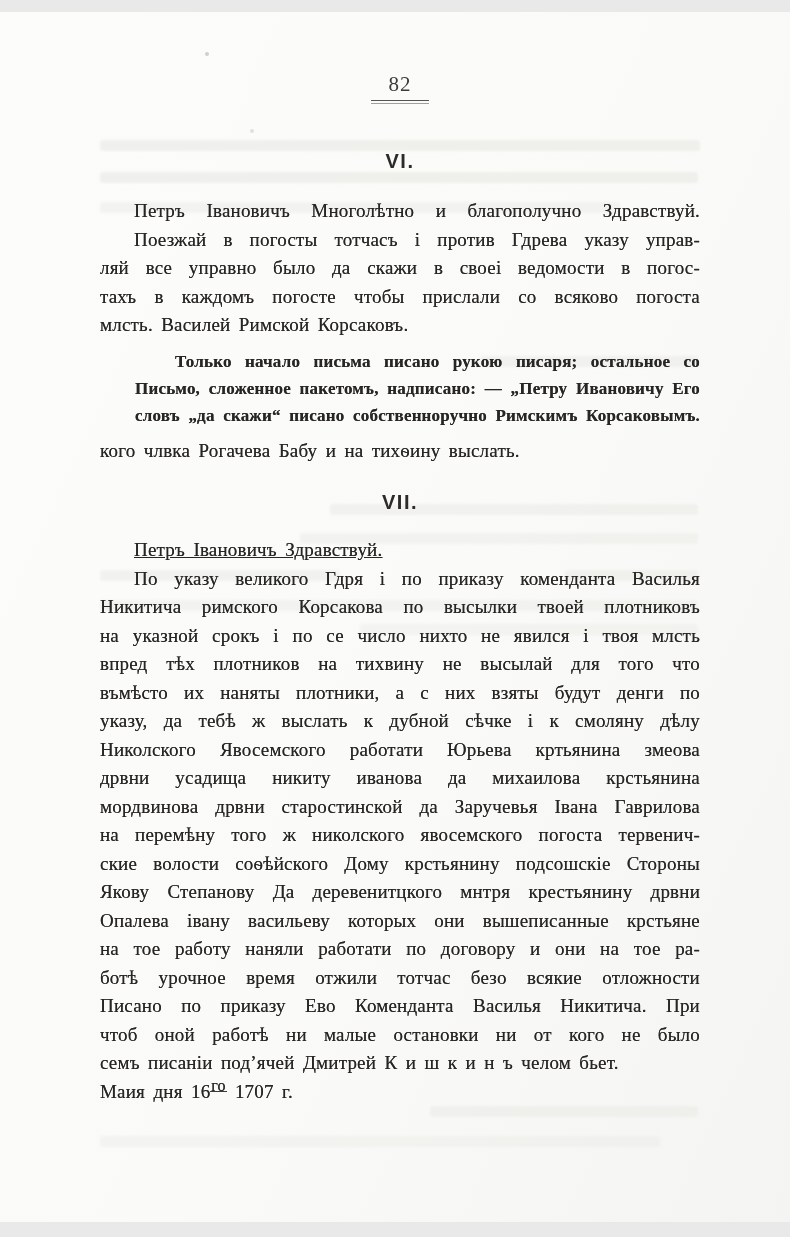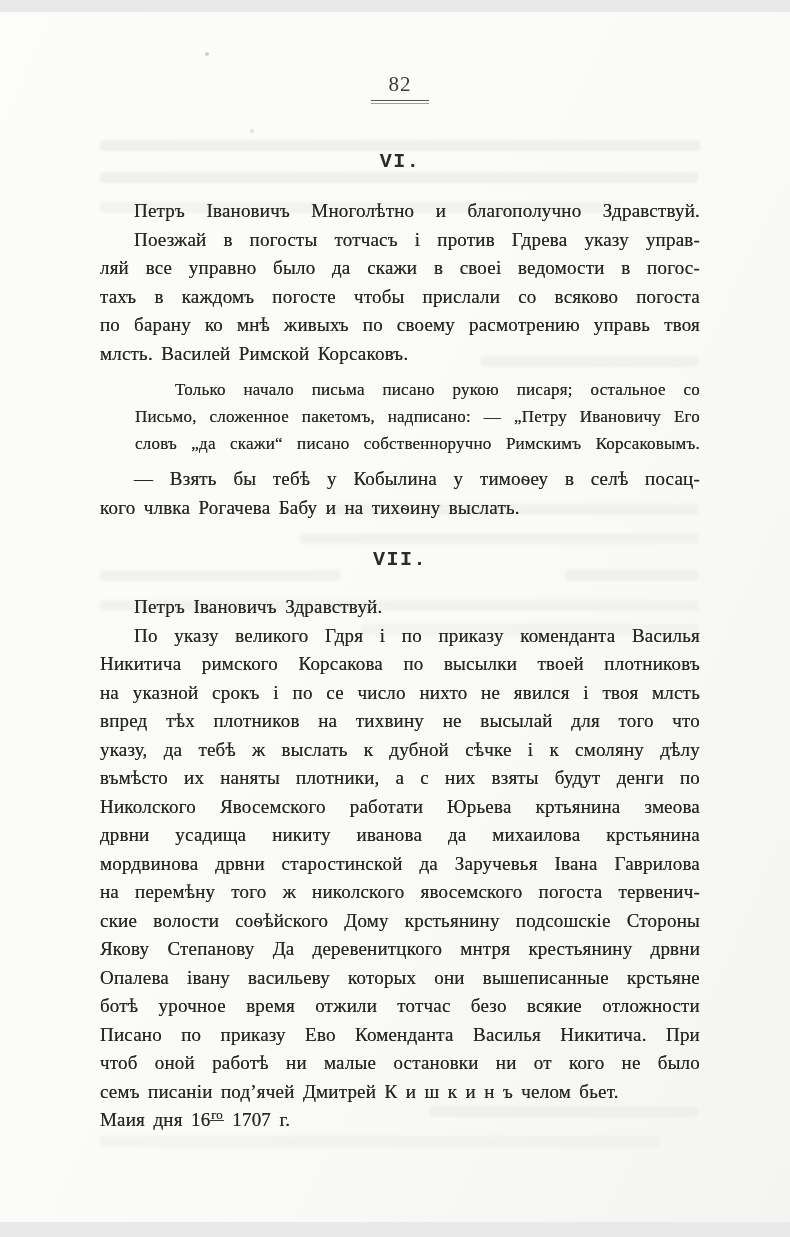--- a/index.html
+++ b/index.html
@@ -30,49 +30,49 @@
   }
   .pagenum-rule {
     width: 58px;
     height: 2px;
     margin: 3px auto 0;
     border-top: 1px solid #555;
     border-bottom: 1px solid #a0a09c;
   }
   .heading {
     text-align: center;
-    font-family: Liberation Mono, monospace;
+    font-family: Liberation Sans, sans-serif;
     font-weight: bold;
     font-size: 20px;
     letter-spacing: 1.5px;
     color: #2c2b2a;
     margin: 46px 0 0 0;
   }
   .heading.vii { margin-top: 26px; }
   .line {
     font-size: 19px;
     line-height: 28.5px;
     text-align: justify;
     text-align-last: justify;
     word-spacing: 0.18em;
     letter-spacing: 0.2px;
     text-shadow: 0 0 0.5px rgba(35, 33, 30, 0.75);
   }
   .line.last { text-align-last: left; }
   .line.indent { text-indent: 34px; }
   .salutation { margin-top: 24px; }
-  .salutation.vii { margin-top: 22px; }
+  .salutation.vii { margin-top: 22px; text-decoration: underline; }
   .para { margin: 0; }
-  .note { margin: 8px 0 0 35px; }
+  .note { margin: 8px 0 0 35px; font-weight: bold; }
   .note .line { font-size: 17px; line-height: 27px; }
   .note .line.indent { text-indent: 40px; }
   .post { margin-top: 8px; }
   .ord {
     display: inline-block;
-    font-size: 13px;
+    font-size: 16px;
     line-height: 11px;
     vertical-align: 7px;
     border-bottom: 1px solid #3a3a38;
     padding: 0 1px;
     letter-spacing: 0;
   }
   
   .ghost {
     position: absolute;
     height: 11px;
@@ -119,54 +119,53 @@
     </div>
 
     <section>
       <h2 class="heading">VI.</h2>
       <div class="line indent salutation">Петръ Івановичъ Многолѣтно и благополучно Здравствуй.</div>
       <div class="para">
 
       <div class="line indent">Поезжай в погосты тотчасъ і против Гдрева указу управ-</div>
           <div class="line">ляй все управно было да скажи в своеі ведомости в погос-</div>
           <div class="line">тахъ в каждомъ погосте чтобы прислали со всяково погоста</div>
-          <div class="line">по барану ко мнѣ живыхъ по своему расмотрению управь твоя</div>
           <div class="line last">млсть. Василей Римской Корсаковъ.</div>
         </div>
       <div class="para note">
 
       <div class="line indent">Только начало письма писано рукою писаря; остальное со</div>
           <div class="line">Письмо, сложенное пакетомъ, надписано: — „Петру Ивановичу Его</div>
           <div class="line">словъ „да скажи“ писано собственноручно Римскимъ Корсаковымъ.</div>
         </div>
       <div class="para post">
 
-      <div class="line indent">— Взять бы тебѣ у Кобылина у тимоѳеу в селѣ посац-</div>
           <div class="line last">кого члвка Рогачева Бабу и на тихѳину выслать.</div>
         </div>
     </section>
 
     <section>
       <h2 class="heading vii">VII.</h2>
       <div class="line indent last salutation vii">Петръ Івановичъ Здравствуй.</div>
       <div class="para">
 
       <div class="line indent">По указу великого Гдря і по приказу коменданта Василья</div>
           <div class="line">Никитича римского Корсакова по высылки твоей плотниковъ</div>
           <div class="line">на указной срокъ і по се число нихто не явился і твоя млсть</div>
           <div class="line">впред тѣх плотников на тихвину не высылай для того что</div>
+          <div class="line">въмѣсто их наняты плотники, а с них взяты будут денги по</div>
           <div class="line">указу, да тебѣ ж выслать к дубной сѣчке і к смоляну дѣлу</div>
-          <div class="line">въмѣсто их наняты плотники, а с них взяты будут денги по</div>
           <div class="line">Николского Явосемского работати Юрьева кртьянина змеова</div>
           <div class="line">дрвни усадища никиту иванова да михаилова крстьянина</div>
           <div class="line">мордвинова дрвни старостинской да Заручевья Івана Гаврилова</div>
           <div class="line">на перемѣну того ж николского явосемского погоста тервенич-</div>
           <div class="line">ские волости соѳѣйского Дому крстьянину подсошскіе Стороны</div>
           <div class="line">Якову Степанову Да деревенитцкого мнтря крестьянину дрвни</div>
           <div class="line">Опалева івану васильеву которых они вышеписанные крстьяне</div>
+          <div class="line">на тое работу наняли работати по договору и они на тое ра-</div>
           <div class="line">ботѣ урочное время отжили тотчас безо всякие отложности</div>
           <div class="line">Писано по приказу Ево Коменданта Василья Никитича. При</div>
           <div class="line">чтоб оной работѣ ни малые остановки ни от кого не было</div>
           <div class="line last">семъ писаніи под’ячей Дмитрей К и ш к и н ъ челом бьет.</div>
         </div>
       <div class="line last"><span>Маия дня 16</span><span class="ord">го</span><span> 1707 г.</span></div>
     </section>
 
   </div>
 </div>

